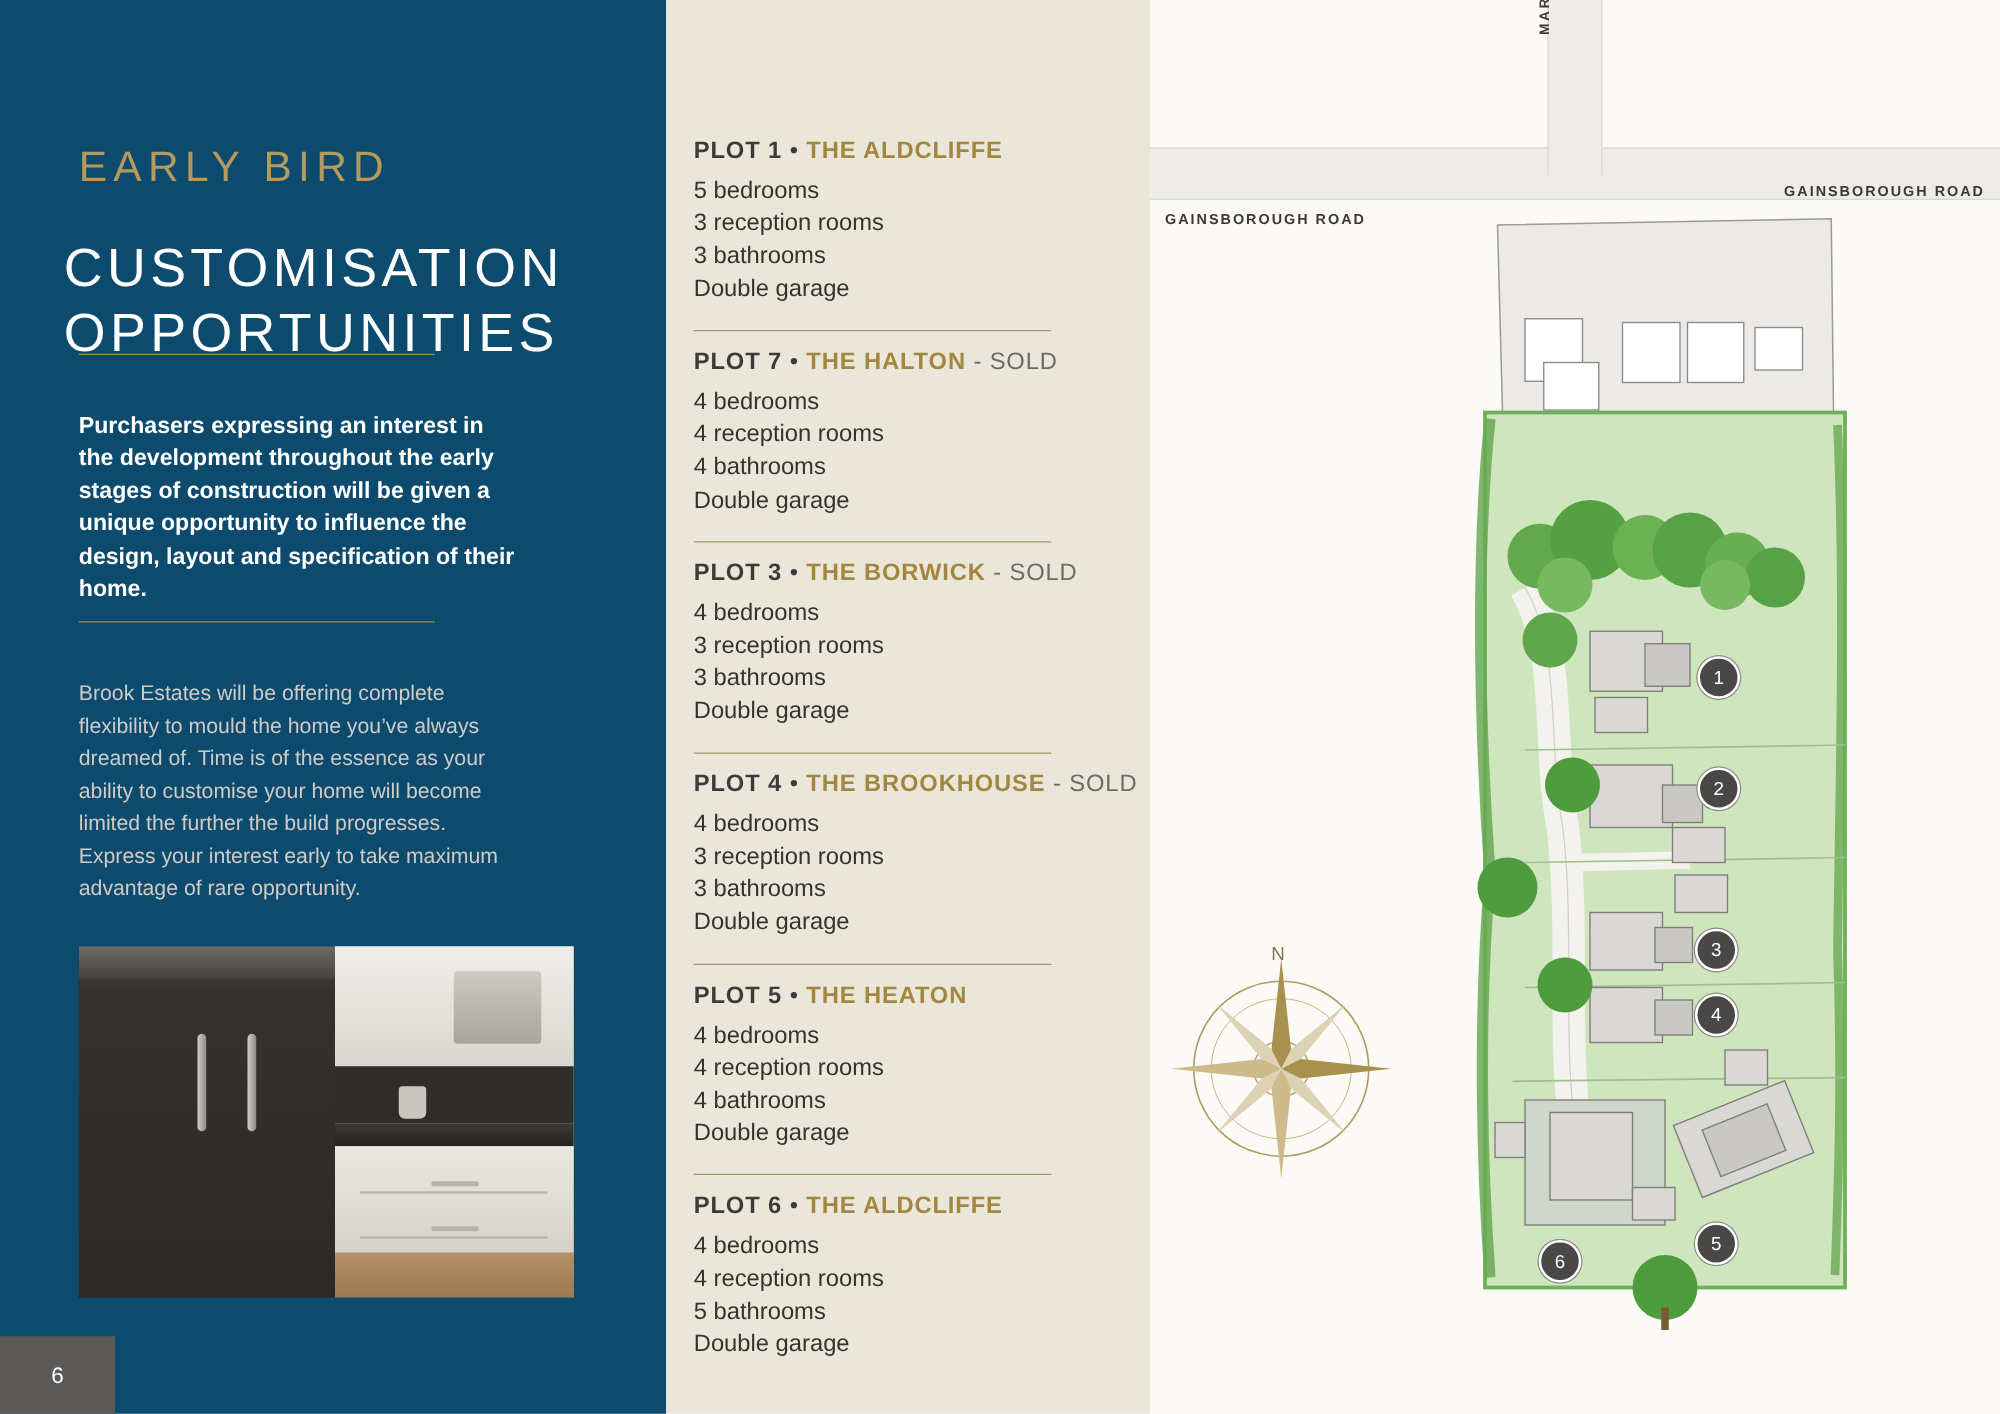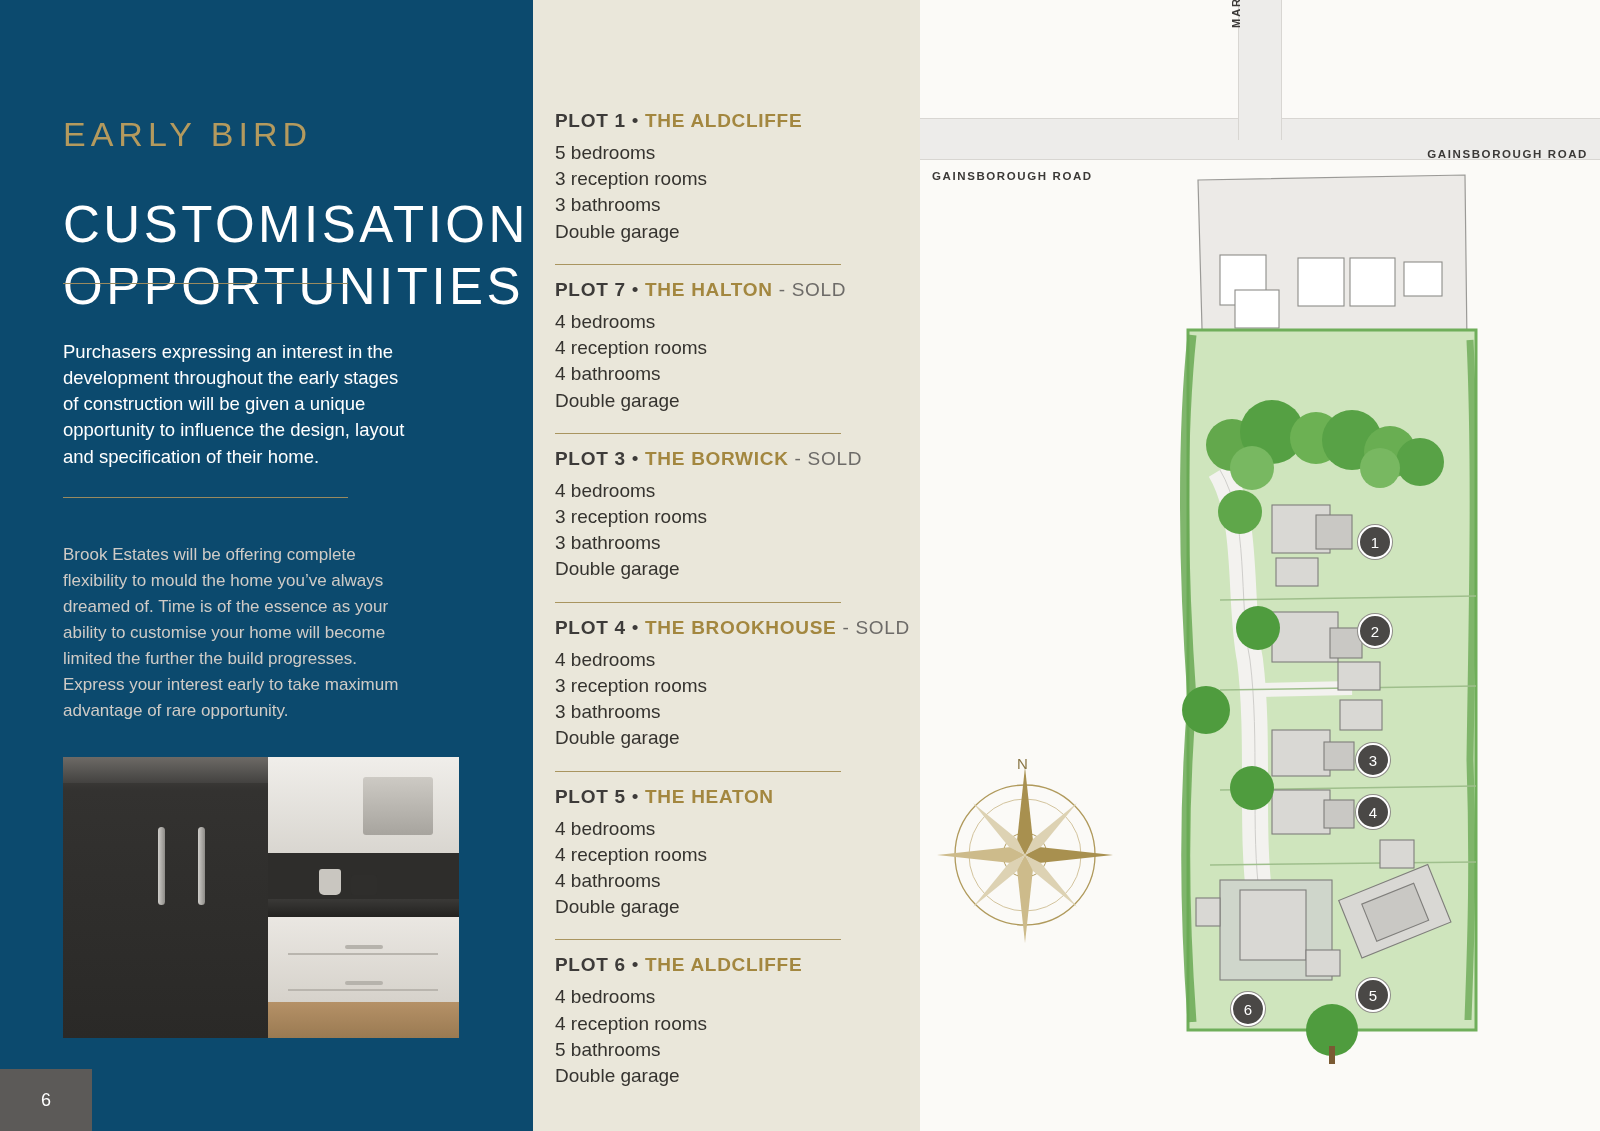--- a/index.html
+++ b/index.html
@@ -14,32 +14,32 @@
 
   
   .left-panel{
     width:533px;height:1131px;background:#0c4a6e;position:relative;flex:none;
   }
   .eyebrow{
     position:absolute;left:63px;top:115px;
     font-size:34px;letter-spacing:5px;color:#b49a5e;font-weight:400;
   }
   .title{
-    position:absolute;left:63px;top:160px;
-    font-size:51px;letter-spacing:3.5px;color:#ffffff;line-height:1.22;font-weight:400;
+    position:absolute;left:51px;top:160px;
+    font-size:43px;letter-spacing:3.5px;color:#ffffff;line-height:1.22;font-weight:400;
     width:430px;
   }
   .rule{
     position:absolute;left:63px;width:285px;height:1px;background:#9a8a5f;
   }
   .rule-1{top:283px;}
   .rule-2{top:497px;}
   .para-1{
-    position:absolute;left:63px;top:320px;width:350px;
-    color:#ffffff;font-size:18.5px;line-height:1.42;
+    position:absolute;left:63px;top:308px;width:350px;
+    color:#ffffff;font-size:18.5px;line-height:1.42;font-weight:bold;
   }
   .para-2{
     position:absolute;left:63px;top:525px;width:355px;
     color:#cfcbc6;font-size:17px;line-height:1.53;
   }
   .photo{
     position:absolute;left:63px;top:757px;width:396px;height:281px;
     background:#2b2b2b;overflow:hidden;
   }
   

